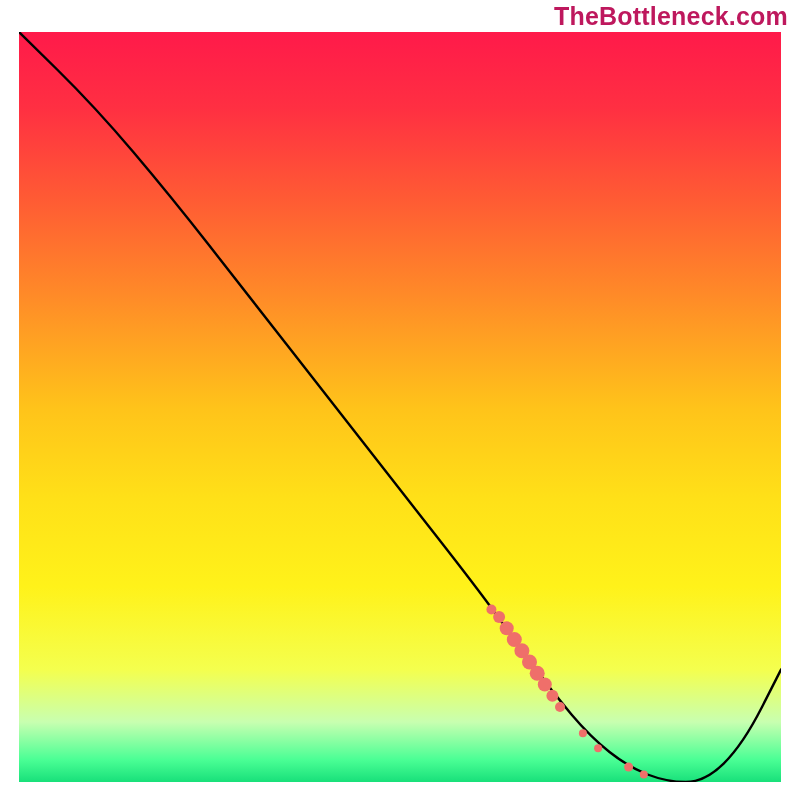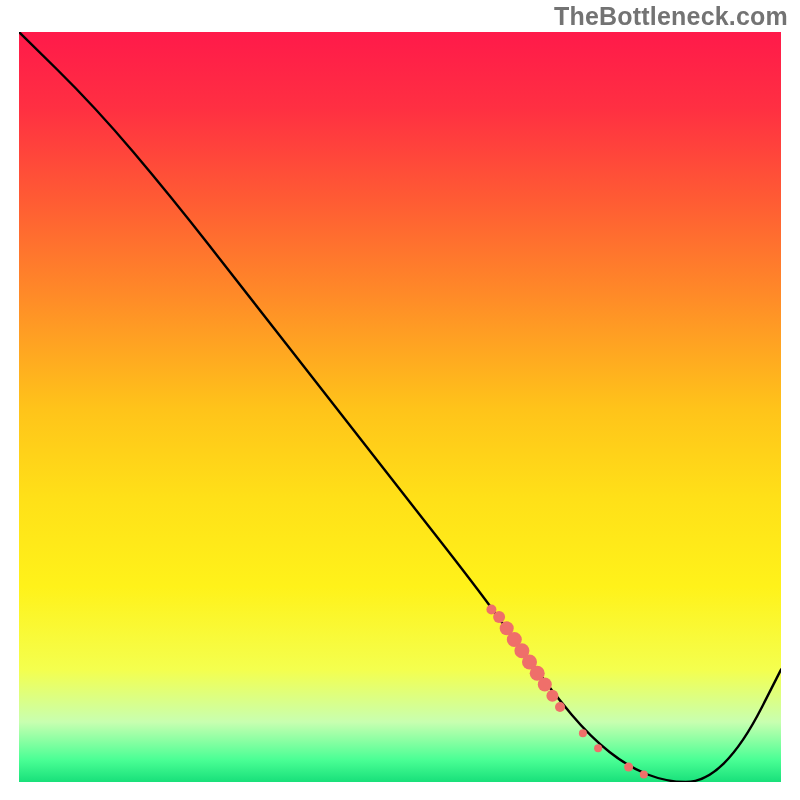--- a/index.html
+++ b/index.html
@@ -15,21 +15,21 @@
     width: 800px;
     height: 800px;
     background: #ffffff;
   }
   .watermark {
     position: absolute;
     top: 2px;
     right: 12px;
     font-size: 25px;
     font-weight: 600;
-    color: #737373;
+    color: #be185d;
     letter-spacing: 0.2px;
     z-index: 10;
   }
   .plot-wrap {
     position: absolute;
     left: 19px;
     top: 32px;
     width: 762px;
     height: 750px;
   }

